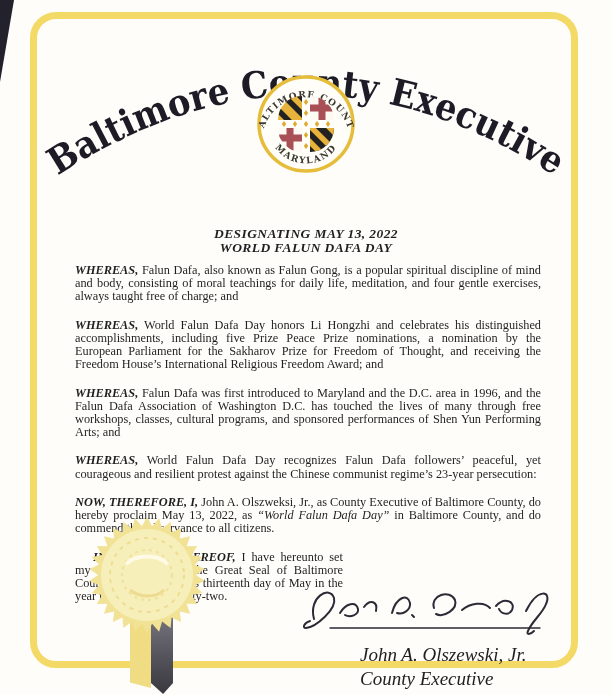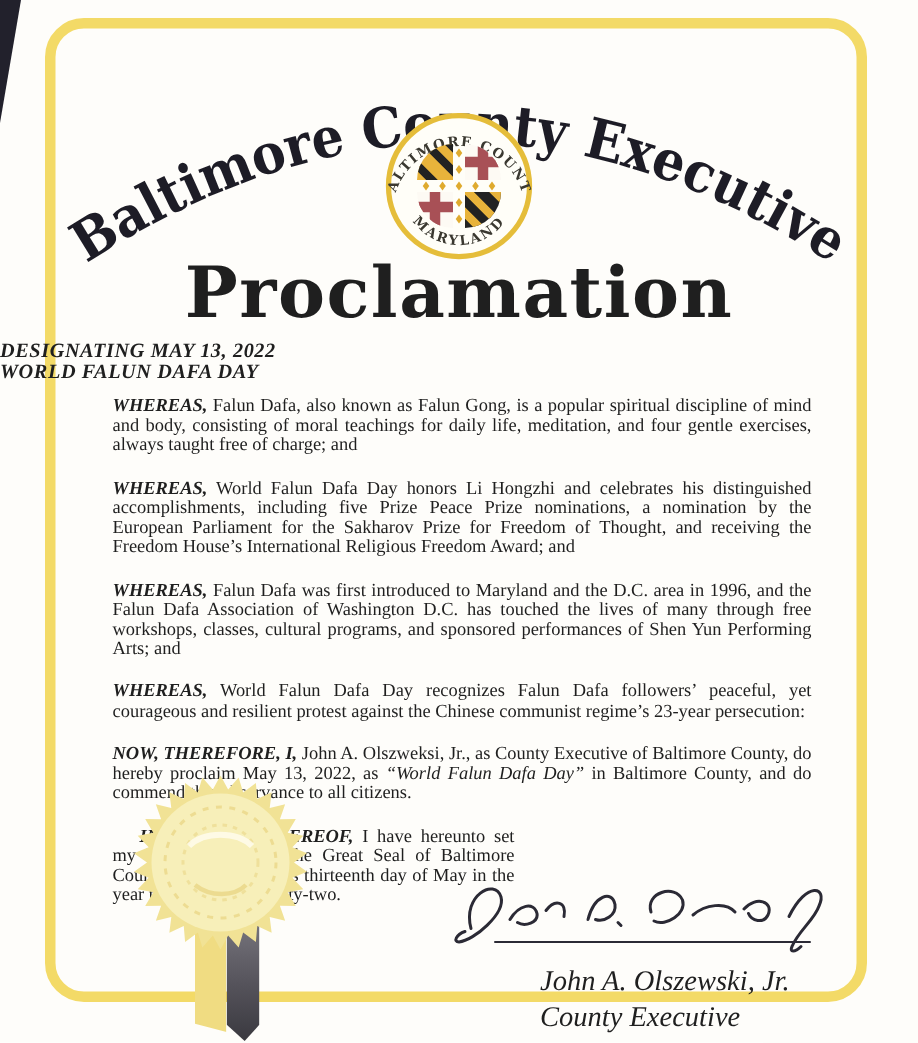--- a/index.html
+++ b/index.html
@@ -7,21 +7,21 @@
         font-family:"Liberation Serif",serif;color:#1f1f1f;}
   .scan-sliver{position:absolute;left:0;top:0;width:14px;height:82px;
         background:#22212c;clip-path:polygon(0 0,100% 0,0 100%);z-index:0;}
   .gold-border{position:absolute;left:30px;top:12px;width:534px;height:642px;
         border:7px solid #f3da67;border-radius:26px;z-index:1;}
   .arc-header{position:absolute;left:40px;top:22px;width:532px;height:160px;z-index:3;}
   .county-seal{position:absolute;left:244px;top:72px;width:124px;height:104px;z-index:4;}
   .big-title{position:absolute;left:0;top:170px;width:612px;text-align:center;
         font-family:"DejaVu Serif",serif;font-weight:700;font-size:47px;line-height:1.1;
         letter-spacing:1px;z-index:3;}
-  .designation{position:absolute;left:0;top:227px;width:612px;
+  .designation{position:absolute;left:0;top:227px;width:612px;text-align:center;
         font-weight:700;font-style:italic;font-size:13.5px;line-height:1.05;letter-spacing:.4px;z-index:3;}
   .body-text{position:absolute;left:75px;top:249px;width:466px;font-size:12.3px;
         line-height:1.075;z-index:3;}
   .body-text p{margin:15px 0 11px 0;text-align:justify;}
   .lead{font-weight:700;font-style:italic;}
   .emph{font-weight:400;font-style:italic;}
   .witness{margin-left:196px;width:268px;text-align:left;text-indent:18px;}
   .witness-rest{text-indent:0;}
   .signature{position:absolute;left:300px;top:583px;width:250px;height:55px;z-index:3;}
   .signatory{position:absolute;left:360px;top:643px;font-style:italic;font-size:19px;
@@ -108,21 +108,20 @@
       <path d="M62 49 l2.2 3 l-2.2 3 l-2.2 -3 Z"></path>
         <path d="M73 49 l2.2 3 l-2.2 3 l-2.2 -3 Z"></path>
       <path d="M84 49 l2.2 3 l-2.2 3 l-2.2 -3 Z"></path>
       <path d="M62 27 l2.2 3 l-2.2 3 l-2.2 -3 Z"></path>
         <path d="M62 38 l2.2 3 l-2.2 3 l-2.2 -3 Z"></path>
       <path d="M62 60 l2.2 3 l-2.2 3 l-2.2 -3 Z"></path>
         <path d="M62 71 l2.2 3 l-2.2 3 l-2.2 -3 Z"></path>
     </g>
   </svg>
 
-  <div class="big-title">Proclamation</div>
   <div class="designation">
     <div>DESIGNATING MAY 13, 2022</div>
     <div>WORLD FALUN DAFA DAY</div>
   </div>
 
   <div class="body-text">
     <p><span class="lead">WHEREAS,</span><span> Falun Dafa, also known as Falun Gong, is a popular spiritual discipline of mind and body, consisting of moral teachings for daily life, meditation, and four gentle exercises, always taught free of charge; and</span></p>
     <p><span class="lead">WHEREAS,</span><span> World Falun Dafa Day honors Li Hongzhi and celebrates his distinguished accomplishments, including five Prize Peace Prize nominations, a nomination by the European Parliament for the Sakharov Prize for Freedom of Thought, and receiving the Freedom House’s International Religious Freedom Award; and</span></p>
     <p><span class="lead">WHEREAS,</span><span> Falun Dafa was first introduced to Maryland and the D.C. area in 1996, and the Falun Dafa Association of Washington D.C. has touched the lives of many through free workshops, classes, cultural programs, and sponsored performances of Shen Yun Performing Arts; and</span></p>
     <p><span class="lead">WHEREAS,</span><span> World Falun Dafa Day recognizes Falun Dafa followers’ peaceful, yet courageous and resilient protest against the Chinese communist regime’s 23-year persecution:</span></p>

